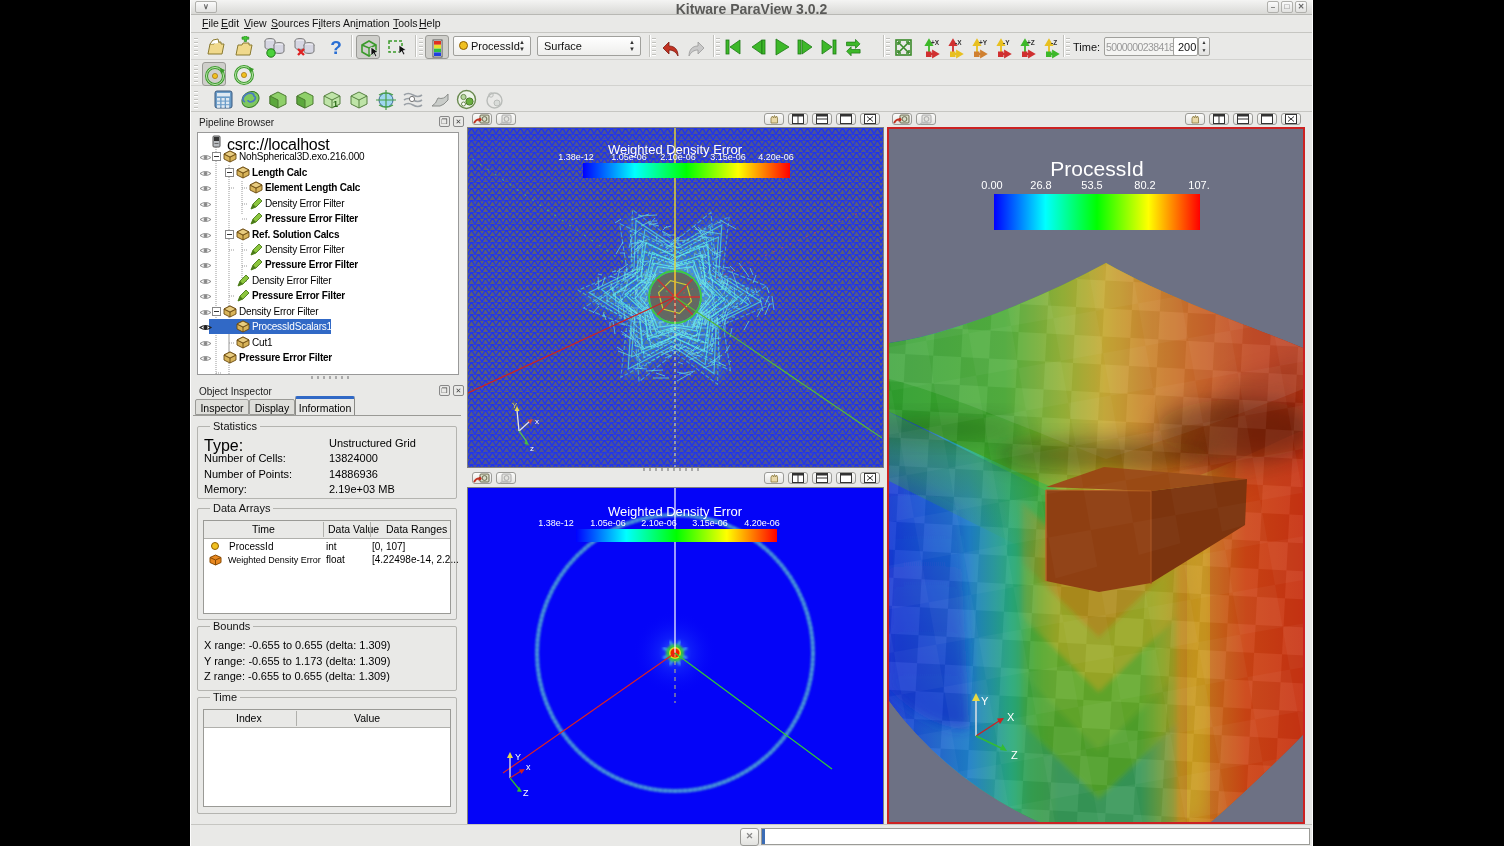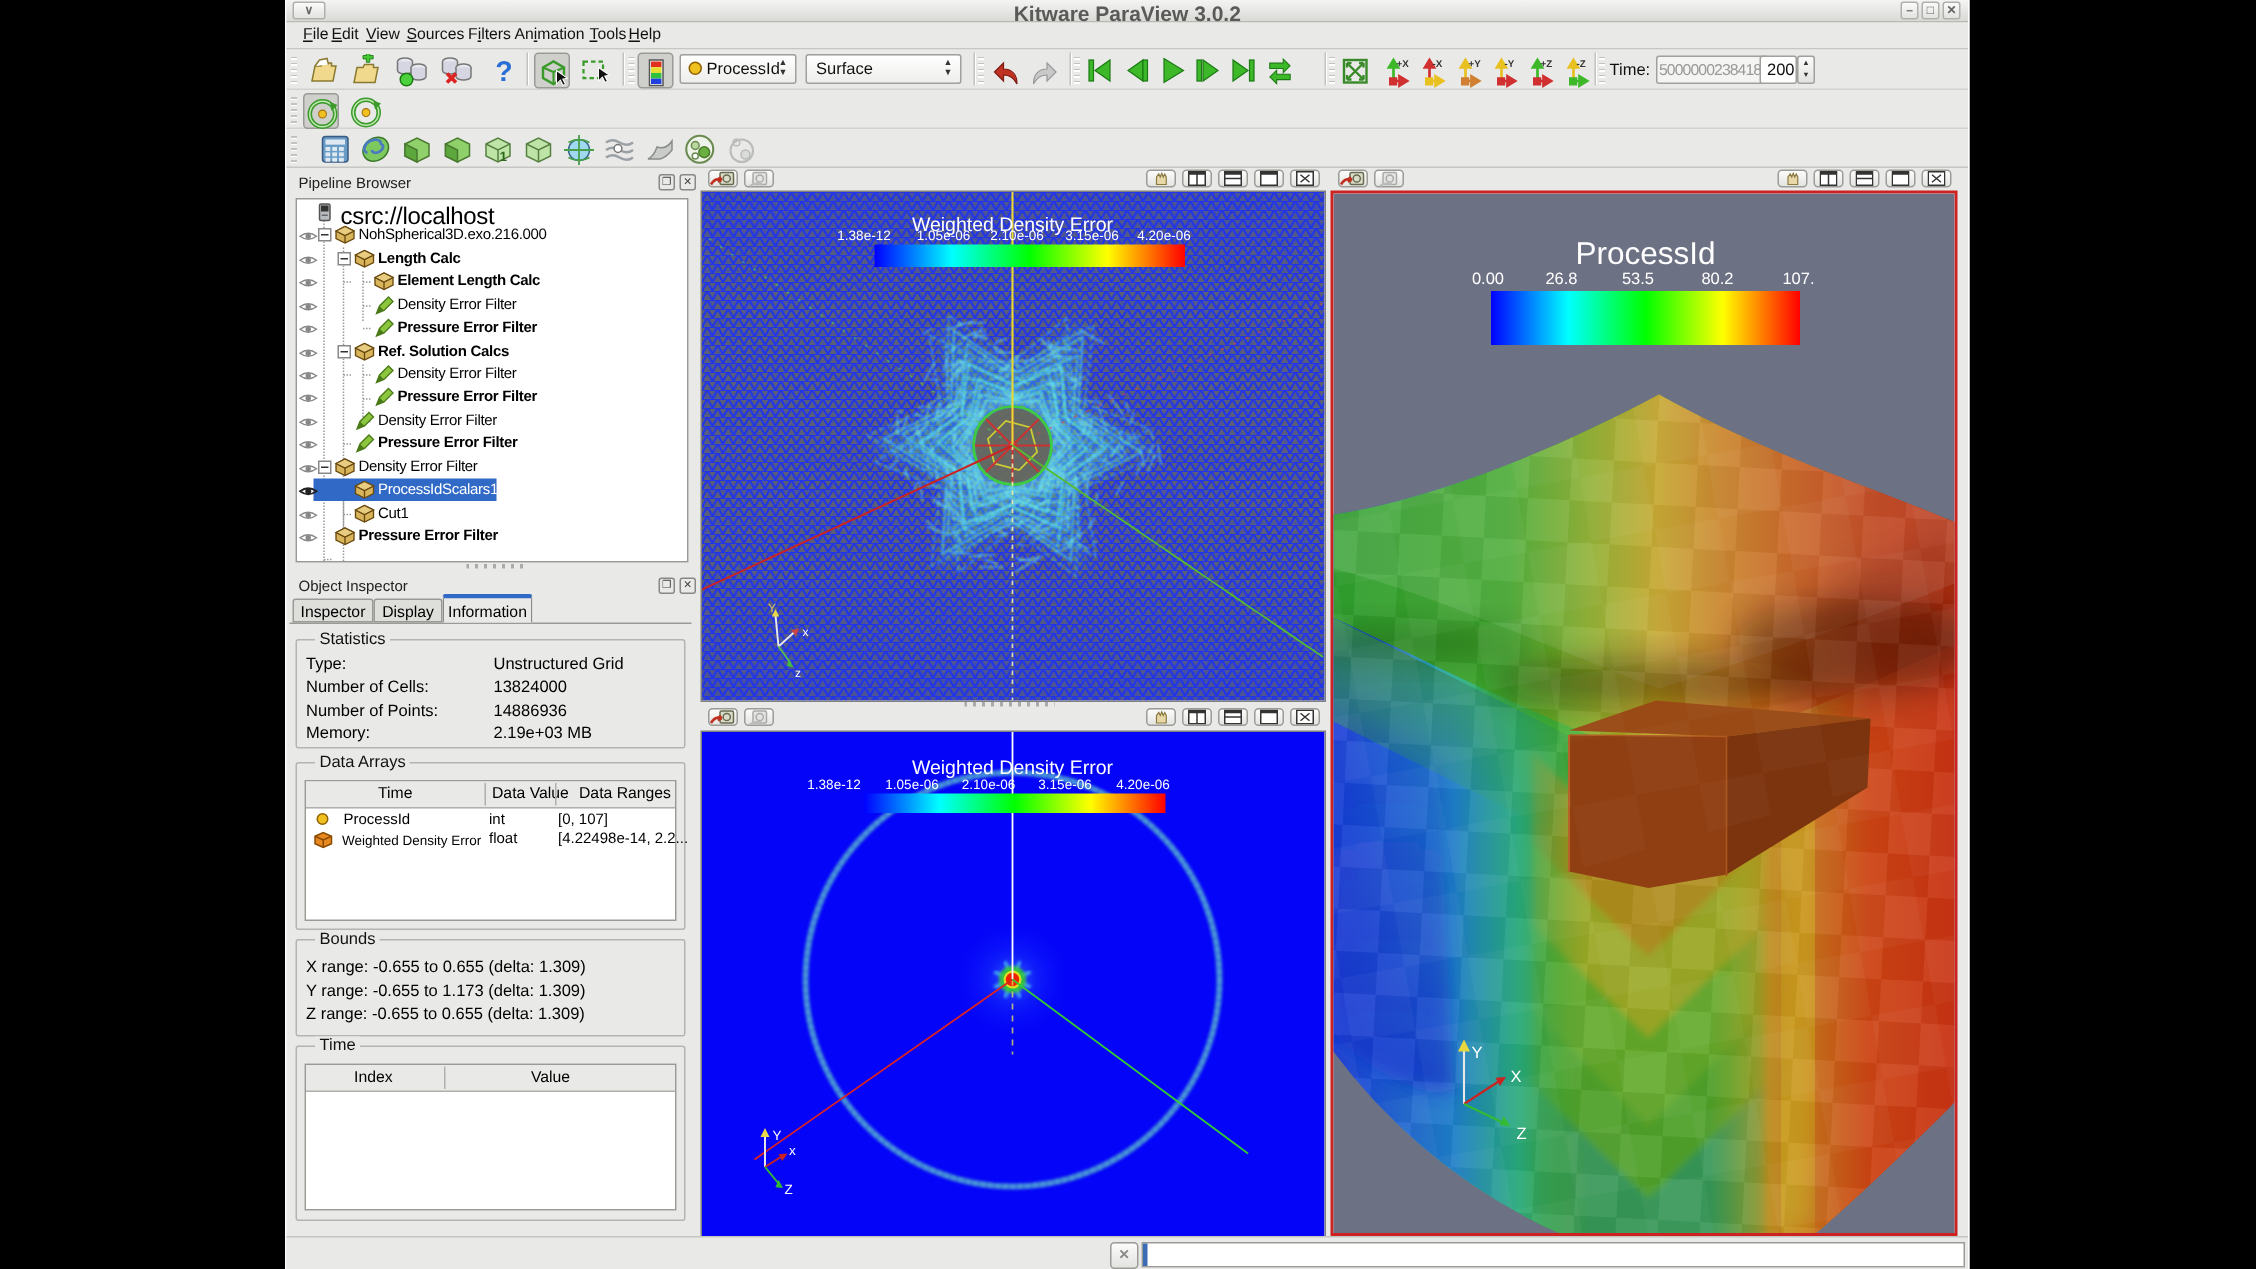--- a/index.html
+++ b/index.html
@@ -618,21 +618,21 @@
     <div class="pbtn" style="left:246px;top:3px;">❐</div>
     <div class="pbtn" style="left:260px;top:3px;">✕</div>
     <div id="oibody">
         <div style="position:absolute;left:0px;top:15px;width:266px;height:19px;"></div>
         <div style="position:absolute;left:2px;top:17px;width:54px;height:16px;background:#dededa;border:1px solid #9a9a96;border-radius:2px 2px 0 0;box-sizing:border-box;text-align:center;font-size:10.5px;padding-top:2px;z-index:2;">Inspector</div>
         <div style="position:absolute;left:56px;top:17px;width:46px;height:16px;background:#dededa;border:1px solid #9a9a96;border-radius:2px 2px 0 0;box-sizing:border-box;text-align:center;font-size:10.5px;padding-top:2px;z-index:2;">Display</div>
         <div style="position:absolute;left:102px;top:14px;width:60px;height:19px;background:#e9e9e7;border:1px solid #8a8a86;border-bottom:none;border-top:3px solid #3169c6;border-radius:2px 2px 0 0;box-sizing:border-box;text-align:center;font-size:10.5px;padding-top:3px;z-index:3;">Information</div>
         <div style="position:absolute;left:0px;top:33px;width:268px;height:409px;border-top:1px solid #9a9a96;"></div>
         <div class="gbox" style="left:4px;top:44px;width:258px;height:71px;">
           <span class="glabel">Statistics</span>
-          <span style="position:absolute;left:6px;top:10px;font-size:11px;">Type:</span>
+          <span style="position:absolute;left:6px;top:10px;font-size:16px;">Type:</span>
           <span style="position:absolute;left:131px;top:10px;font-size:11px;">Unstructured Grid</span>
           <span style="position:absolute;left:6px;top:25px;font-size:11px;">Number of Cells:</span>
           <span style="position:absolute;left:131px;top:25px;font-size:11px;">13824000</span>
           <span style="position:absolute;left:6px;top:41px;font-size:11px;">Number of Points:</span>
           <span style="position:absolute;left:131px;top:41px;font-size:11px;">14886936</span>
           <span style="position:absolute;left:6px;top:56px;font-size:11px;">Memory:</span>
           <span style="position:absolute;left:131px;top:56px;font-size:11px;">2.19e+03 MB</span>
         </div>
         <div class="gbox" style="left:4px;top:126px;width:258px;height:110px;">
           <span class="glabel">Data Arrays</span>

